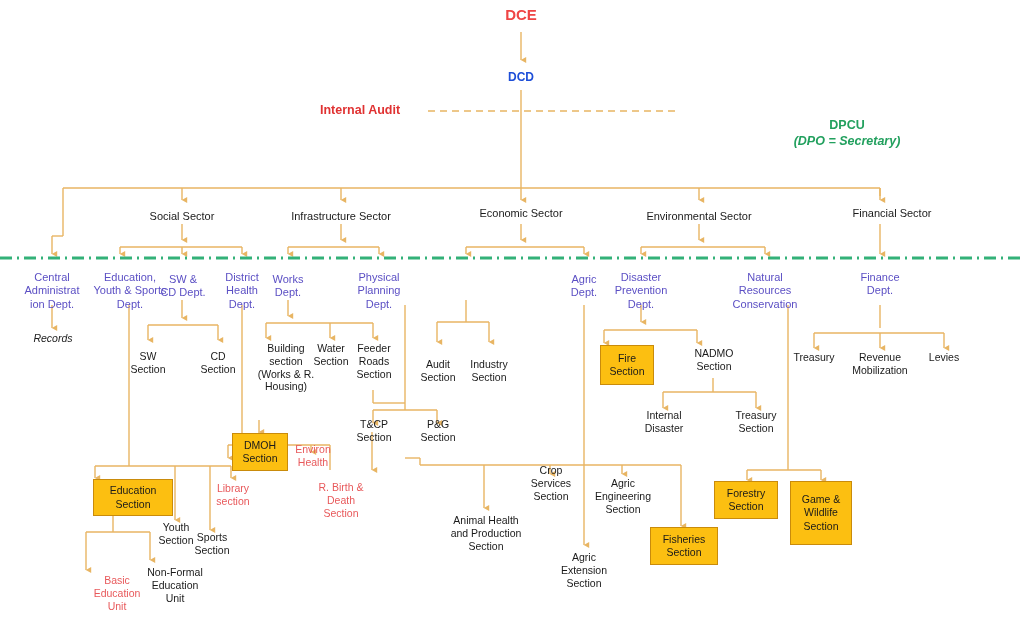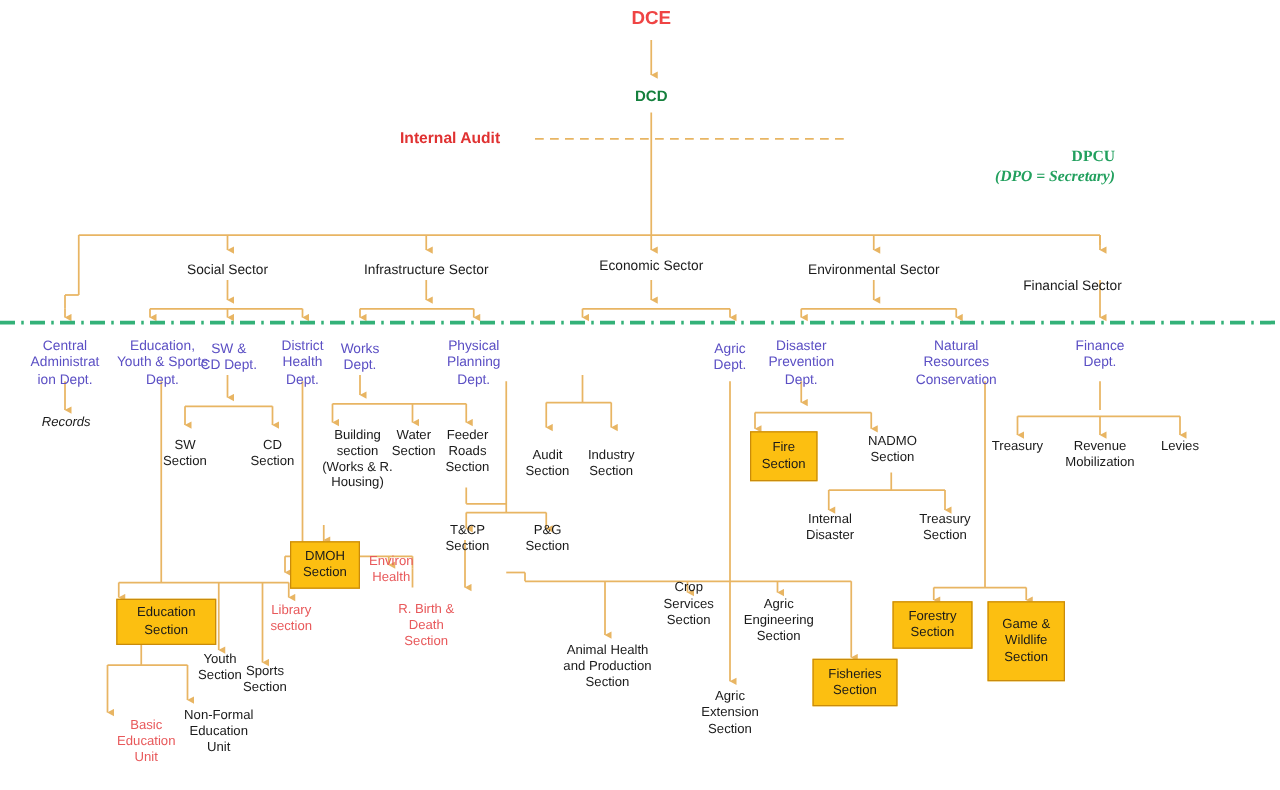--- a/index.html
+++ b/index.html
@@ -1,21 +1,21 @@
 <!DOCTYPE html>
 <html><head>
 <meta charset="utf-8">
 <style>
   html,body{margin:0;padding:0;background:#ffffff;}
   body{font-family:"Liberation Sans",sans-serif;}
   #chart{position:relative;width:1024px;height:632px;background:#ffffff;overflow:hidden;}
   #svg-layer{position:absolute;left:0;top:0;width:1024px;height:632px;}
   .lbl{position:absolute;text-align:center;line-height:1.22;white-space:pre-line;}
   .root{font-weight:bold;font-size:15px;color:#ef4444;}
-  .sub-root{font-weight:bold;font-size:12px;color:#15803d;}
+  .sub-root{font-weight:bold;font-size:12px;color:#1d4ed8;}
   .audit{font-weight:bold;font-size:12.5px;color:#E03232;}
   .dpcu{font-weight:bold;font-size:12.5px;color:#22A05E;}
   .dpcu i{font-style:italic;}
   .sector{font-size:11px;color:#1a1a1a;}
   .dept{font-size:11px;color:#5B4FC4;font-weight:500;}
   .section{font-size:10.5px;color:#1a1a1a;}
   .section-red{font-size:10.5px;color:#E8595B;}
   .records{font-size:10.5px;color:#1a1a1a;font-style:italic;}
   .boxnode{position:absolute;background:#FCBF11;border:1px solid #C98B0B;
            display:flex;align-items:center;justify-content:center;text-align:center;
@@ -161,30 +161,30 @@
     </g>
 
     <line x1="0" y1="258" x2="1024" y2="258" stroke="#33B178" stroke-width="3" stroke-dasharray="12 5 2 5" fill="none"></line>
   </svg>
 
   <div class="lbl root" style="left:486px;top:6px;width:70px;">DCE</div>
   <div class="lbl sub-root" style="left:486px;top:70px;width:70px;">DCD</div>
 
   <div class="lbl audit" style="left:320px;top:103px;width:110px;text-align:left;">Internal Audit</div>
 
-  <div class="lbl dpcu" style="left:642px;top:103px;width:250px;text-align:right;font-family:Liberation Serif, serif;">
+  <div class="lbl dpcu" style="left:722px;top:103px;width:250px;text-align:center;">
     <span>DPCU</span>
     <i>(DPO = Secretary)</i>
   </div>
 
   <div class="lbl sector" style="left:132px;top:210px;width:100px;">Social Sector</div>
   <div class="lbl sector" style="left:281px;top:210px;width:120px;">Infrastructure  Sector</div>
   <div class="lbl sector" style="left:466px;top:207px;width:110px;">Economic Sector</div>
   <div class="lbl sector" style="left:639px;top:210px;width:120px;">Environmental Sector</div>
-  <div class="lbl sector" style="left:808px;top:207px;width:100px;margin-top:16px;">Financial Sector</div>
+  <div class="lbl sector" style="left:842px;top:207px;width:100px;">Financial Sector</div>
 
   <div class="lbl dept" style="left:14px;top:271px;width:76px;">Central
 Administrat
 ion Dept.</div>
   <div class="lbl dept" style="left:79px;top:271px;width:102px;">Education,
 Youth &amp; Sports
 Dept.</div>
   <div class="lbl dept" style="left:148px;top:273px;width:70px;">SW &amp;
 CD Dept.</div>
   <div class="lbl dept" style="left:210px;top:271px;width:64px;">District

